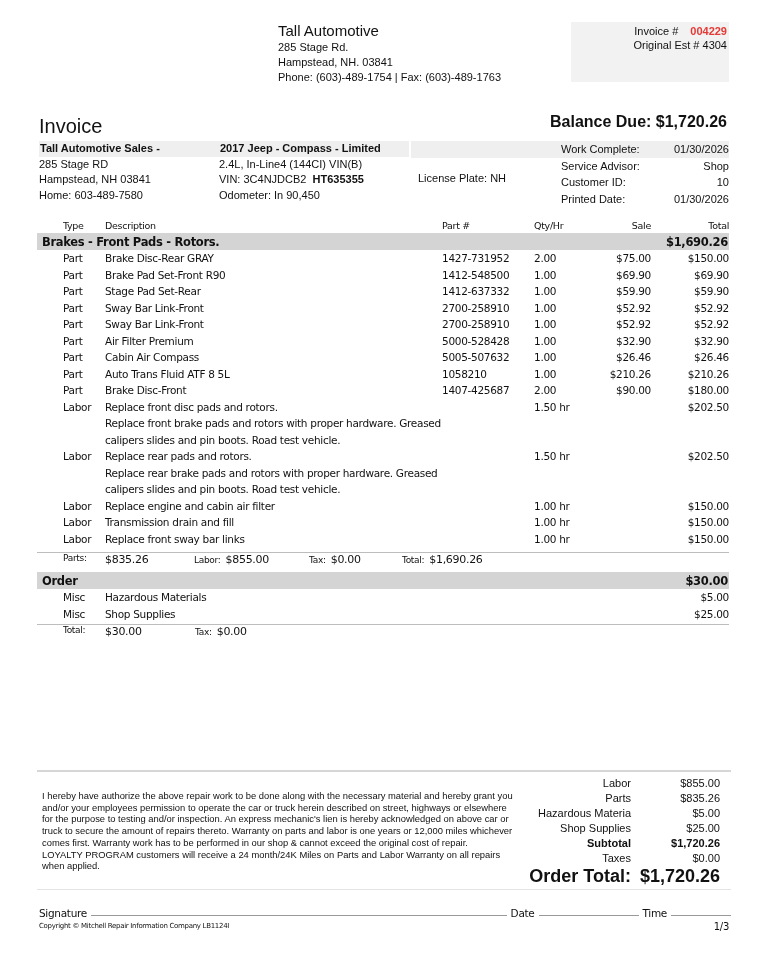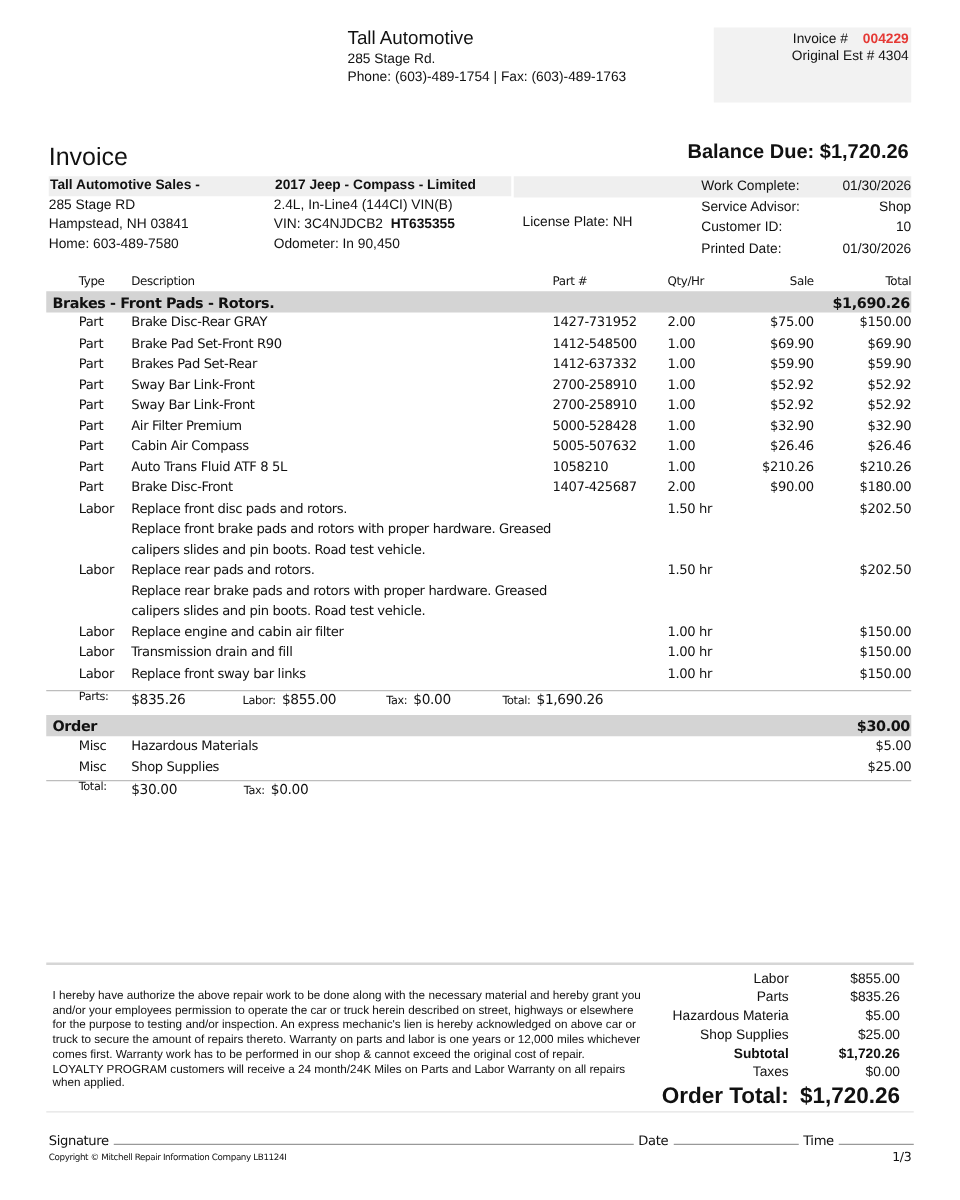--- a/index.html
+++ b/index.html
@@ -56,20 +56,21 @@
   .sig .line { flex: 1; border-bottom: 1px solid #999; margin: 0 4px 3px 4px; }
   .copy { position: absolute; left: 39px; top: 922px; font-size: 7px; }
   .pagenum { position: absolute; right: 39px; top: 921px; font-size: 10px; }
 </style>
 </head>
 <body>
 
 <div class="company">
   <div class="name">Tall Automotive</div>
   <div>285 Stage Rd.</div>
+  <div>Hampstead, NH. 03841</div>
   <div>Phone: (603)-489-1754 | Fax: (603)-489-1763</div>
 </div>
 
 <div class="invbox">
   <div><span>Invoice #</span><span class="num">004229</span></div>
   <div>Original Est # 4304</div>
 </div>
 
 <div class="title">Invoice</div>
 <div class="balance">Balance Due: $1,720.26</div>
@@ -134,21 +135,21 @@
       <div class="row">
         <div class="c-type">Part</div>
         <div class="c-desc">Brake Pad Set-Front R90</div>
         <div class="c-part">1412-548500</div>
         <div class="c-qty">1.00</div>
         <div class="c-sale">$69.90</div>
         <div class="c-tot">$69.90</div>
       </div>
       <div class="row">
         <div class="c-type">Part</div>
-        <div class="c-desc">Brakes Pad Set-Rear</div>
+        <div class="c-desc">Stage Pad Set-Rear</div>
         <div class="c-part">1412-637332</div>
         <div class="c-qty">1.00</div>
         <div class="c-sale">$59.90</div>
         <div class="c-tot">$59.90</div>
       </div>
       <div class="row">
         <div class="c-type">Part</div>
         <div class="c-desc">Sway Bar Link-Front</div>
         <div class="c-part">2700-258910</div>
         <div class="c-qty">1.00</div>

